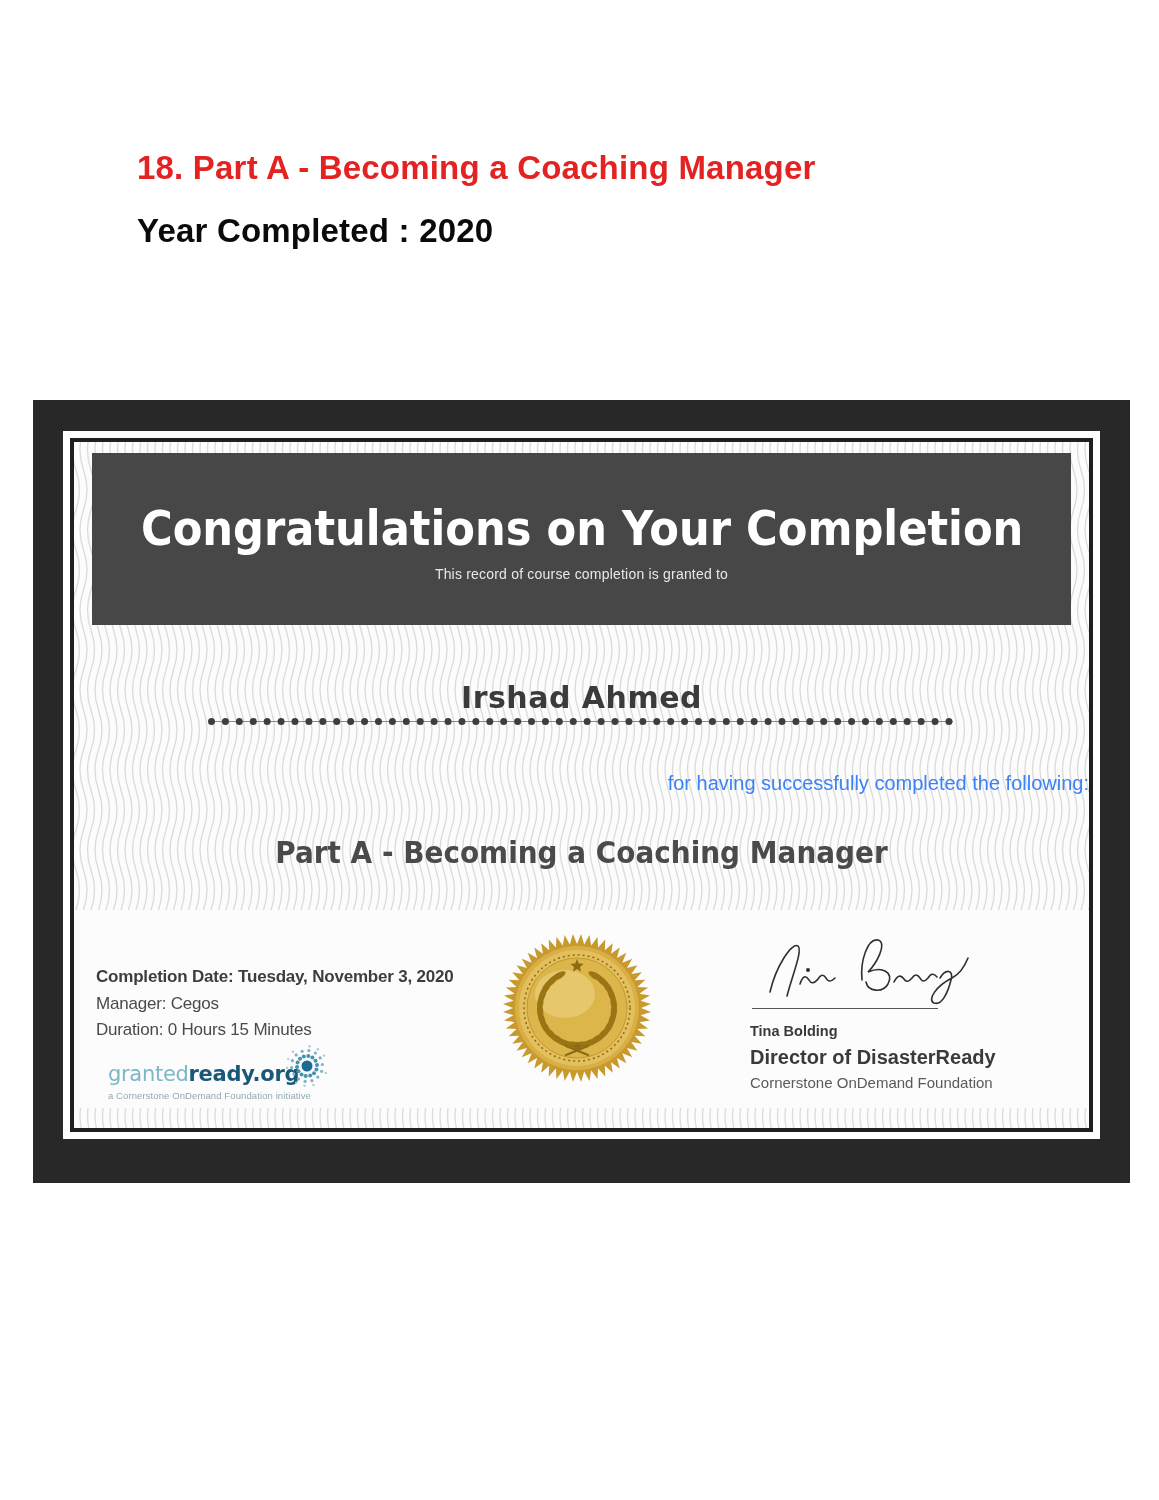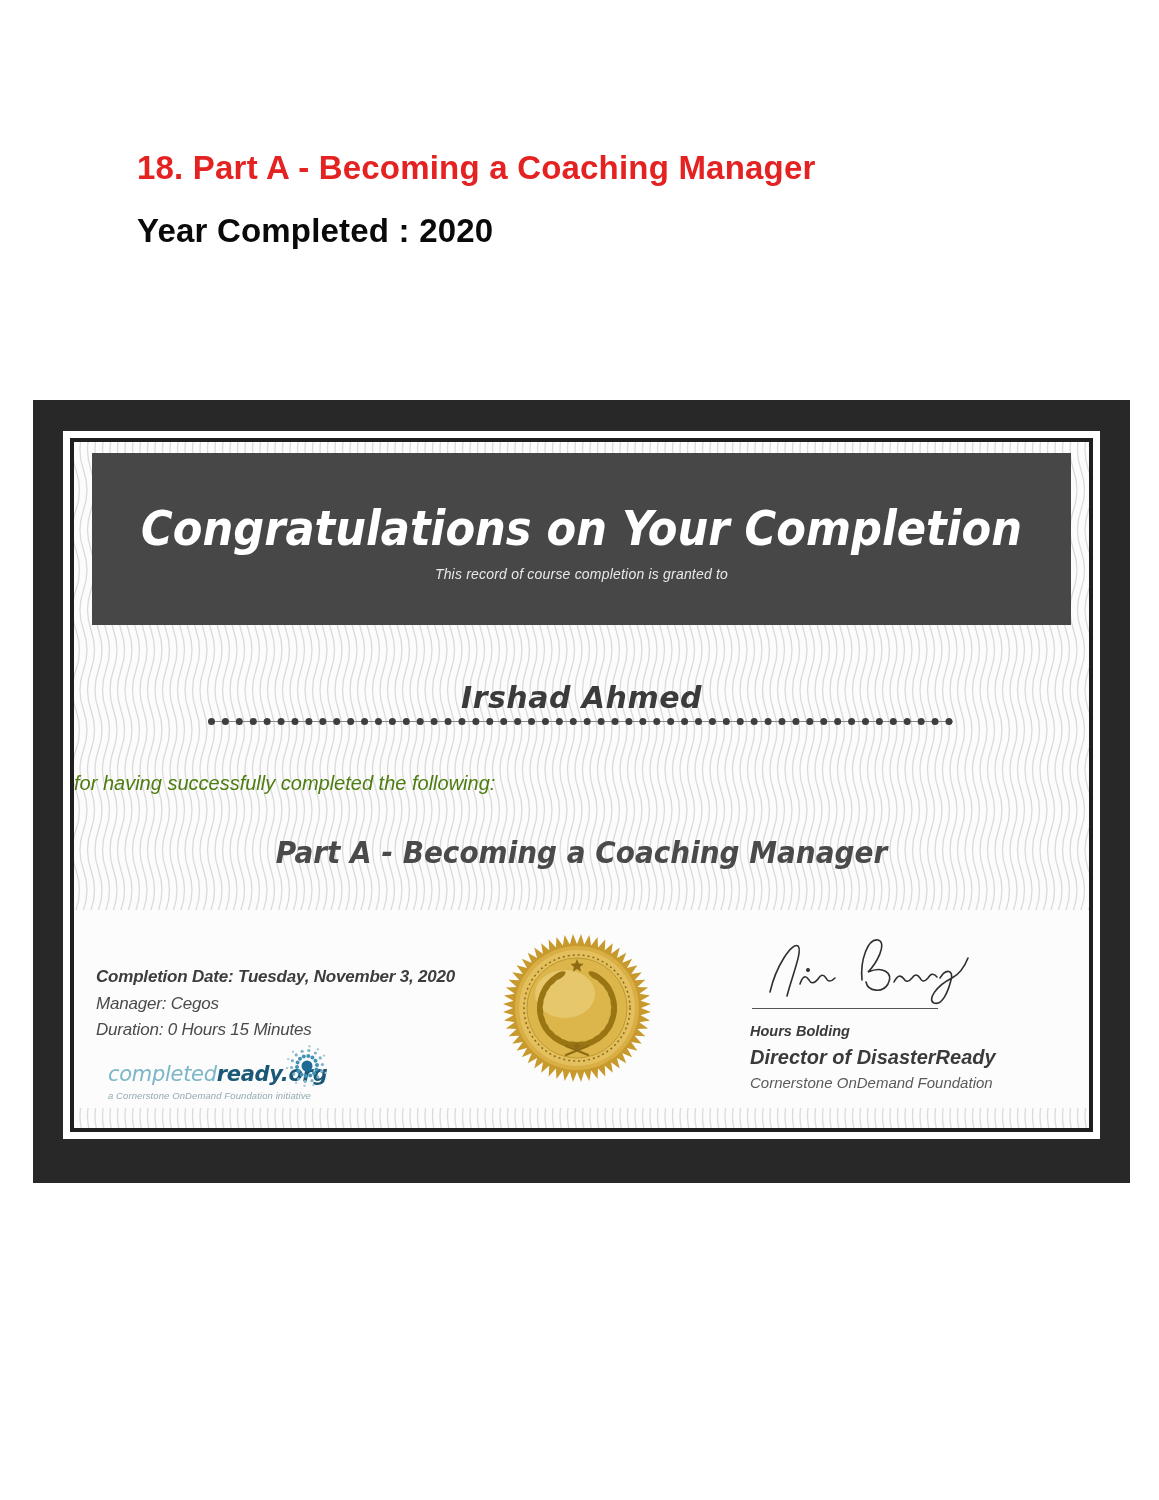--- a/index.html
+++ b/index.html
@@ -15,21 +15,21 @@
     position:absolute; left:137px; top:136px; width:800px;
     font-weight:700; font-size:33px; line-height:63px; color:#0a0a0a;
     letter-spacing:.2px;
   }
   .heading .title { color:#e32221; }
 
   
   .cert  { position:absolute; left:33px; top:400px; width:1097px; height:783px; background:#282828; }
   .mat-w { position:absolute; left:30px; right:30px; top:31px; bottom:44px; background:#ffffff; }
   .mat-l { position:absolute; inset:7px; background:#1f1f1f; }
-  .paper { position:absolute; inset:4px; background:#fcfcfc; overflow:hidden;font-style:italic; }
+  .paper { position:absolute; inset:4px; background:#fcfcfc; overflow:hidden; }
 
   svg.waves { position:absolute; left:0; display:block; }
   .waves-top { top:0; }
   .waves-bottom { bottom:0; }
 
   .banner {
     position:absolute; top:11px; left:18px; width:979px; height:172px;
     background:#474747;
   }
   .banner .t {
@@ -49,22 +49,22 @@
     font-size:30px; color:#3b3b3b; letter-spacing:.5px;
   }
   .dotline {
     position:absolute; top:276px; left:134px; width:745px; height:0;
     border-bottom:7px dotted #3e3e3e;
   }
   .dotline-hair {
     position:absolute; top:279px; left:134px; width:745px; height:1px; background:#8a8a8a;
   }
   .intro {
-    position:absolute; top:330px; left:0; width:100%; text-align:left;
-    font-size:20px; color:#4d7c0f;
+    position:absolute; top:330px; left:0; width:100%; text-align:right;
+    font-size:20px; color:#3b82f6;
   }
   .course {
     position:absolute; top:393px; left:0; width:100%; text-align:center;
     font-family:"DejaVu Sans", sans-serif; font-weight:700;
     font-size:30px; color:#4a4a4a; white-space:nowrap;
     transform:scaleX(.93); transform-origin:50% 50%;
   }
 
   .details { position:absolute; left:22px; top:526px; font-size:17px; line-height:18px; color:#4a4a4a; letter-spacing:-.2px; }
   .details .d1 { font-weight:700; color:#3d3d3d; margin-bottom:9px; }
@@ -431,21 +431,21 @@
               <circle cx="24.5" cy="2.2" r="1.2" fill="#abcbd7"></circle>
               <circle cx="27.4" cy="13.6" r="2" fill="#4292b4"></circle>
               <circle cx="30.4" cy="9.0" r="1.6" fill="#7eb3c6"></circle>
               <circle cx="32.9" cy="5.2" r="1.2" fill="#abcbd7"></circle>
               <circle cx="30.5" cy="16.8" r="2" fill="#4292b4"></circle>
               <circle cx="35.2" cy="13.9" r="1.6" fill="#7eb3c6"></circle>
               <circle cx="39.1" cy="11.6" r="1.2" fill="#abcbd7"></circle>
               <circle cx="32.0" cy="21.0" r="2" fill="#4292b4"></circle>
               <circle cx="37.4" cy="20.5" r="1.6" fill="#7eb3c6"></circle>
             </svg>
-          <div class="text"><span class="lt">completed</span><span class="bd">ready.org</span></div>
+          <div class="text"><span class="lt">granted</span><span class="bd">ready.org</span></div>
           <div class="tag">a Cornerstone OnDemand Foundation initiative</div>
         </div>
 
         <svg class="seal" width="150" height="150" viewBox="0 0 150 150">
             <polygon points="139.0,75.0 148.9,79.1 138.6,82.2 148.0,87.4 137.4,89.2 146.1,95.5 135.4,96.1 143.4,103.3 132.7,102.8 139.8,110.8 129.2,109.1 135.4,117.8 125.0,114.9 130.2,124.3 120.3,120.3 124.3,130.2 114.9,125.0 117.8,135.4 109.1,129.2 110.8,139.8 102.8,132.7 103.3,143.4 96.1,135.4 95.5,146.1 89.2,137.4 87.4,148.0 82.2,138.6 79.1,148.9 75.0,139.0 70.9,148.9 67.8,138.6 62.6,148.0 60.8,137.4 54.5,146.1 53.9,135.4 46.7,143.4 47.2,132.7 39.2,139.8 40.9,129.2 32.2,135.4 35.1,125.0 25.7,130.2 29.7,120.3 19.8,124.3 25.0,114.9 14.6,117.8 20.8,109.1 10.2,110.8 17.3,102.8 6.6,103.3 14.6,96.1 3.9,95.5 12.6,89.2 2.0,87.4 11.4,82.2 1.1,79.1 11.0,75.0 1.1,70.9 11.4,67.8 2.0,62.6 12.6,60.8 3.9,54.5 14.6,53.9 6.6,46.7 17.3,47.2 10.2,39.2 20.8,40.9 14.6,32.2 25.0,35.1 19.8,25.7 29.7,29.7 25.7,19.8 35.1,25.0 32.2,14.6 40.9,20.8 39.2,10.2 47.2,17.3 46.7,6.6 53.9,14.6 54.5,3.9 60.8,12.6 62.6,2.0 67.8,11.4 70.9,1.1 75.0,11.0 79.1,1.1 82.2,11.4 87.4,2.0 89.2,12.6 95.5,3.9 96.1,14.6 103.3,6.6 102.8,17.3 110.8,10.2 109.1,20.8 117.8,14.6 114.9,25.0 124.3,19.8 120.3,29.7 130.2,25.7 125.0,35.1 135.4,32.2 129.2,40.9 139.8,39.2 132.7,47.2 143.4,46.7 135.4,53.9 146.1,54.5 137.4,60.8 148.0,62.6 138.6,67.8 148.9,70.9" fill="#c89a2e"></polygon>
             <circle cx="75" cy="75" r="62" fill="#d9af45"></circle>
             <circle cx="75" cy="75" r="58" fill="#e3bf5d"></circle>
             <circle cx="75" cy="75" r="50" fill="#dcb54b" stroke="#c09a30" stroke-width="1"></circle>
             <ellipse cx="63" cy="61" rx="30" ry="24" fill="#f1d98e" opacity="0.5"></ellipse>
             <circle cx="75" cy="75" r="53" fill="none" stroke="#8e6b12" stroke-width="1.5" stroke-dasharray="2,3"></circle>
@@ -483,21 +483,21 @@
             <g fill="none" stroke="#2f2f2f" stroke-width="1.6" stroke-linecap="round">
               <path d="M14,60 C20,34 36,10 42,14 C47,18 36,44 31,64"></path>
               <path d="M44,52 q4,-12 9,-4 q3,6 9,-1 q4,-7 8,-1 q3,6 9,0"></path>
               <circle cx="52" cy="38" r="1.2" fill="#2f2f2f"></circle>
               <path d="M106,48 C104,28 112,6 122,8 C132,11 120,32 112,40 C126,34 138,40 132,52 C127,61 112,60 110,50"></path>
               <path d="M138,50 q5,-10 10,-3 q3,5 8,-1 q4,-6 8,0 q3,6 8,0 q4,-7 9,-1"></path>
               <path d="M184,46 C190,36 198,38 195,48 C192,60 186,74 178,71 C171,68 180,54 196,46 C202,43 208,36 212,26"></path>
             </g>
           </svg>
           <div class="sline"></div>
-          <div class="n">Hours Bolding</div>
+          <div class="n">Tina Bolding</div>
           <div class="t">Director of DisasterReady</div>
           <div class="o">Cornerstone OnDemand Foundation</div>
         </div>
 
       </div>
     </div>
   </div>
 </div>
 
 </body></html>

